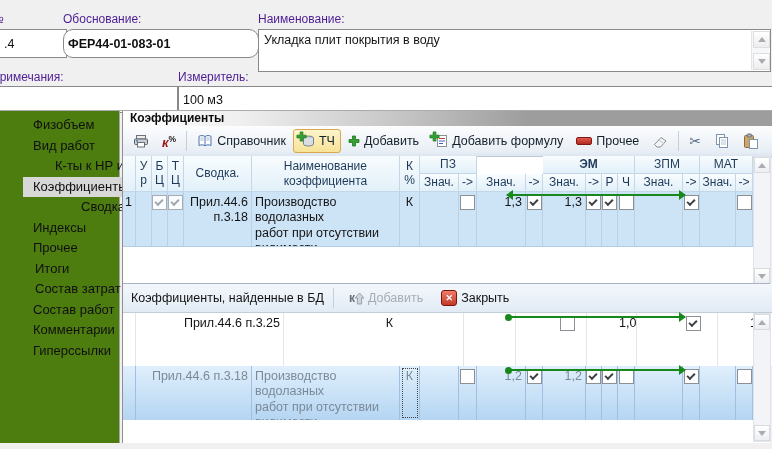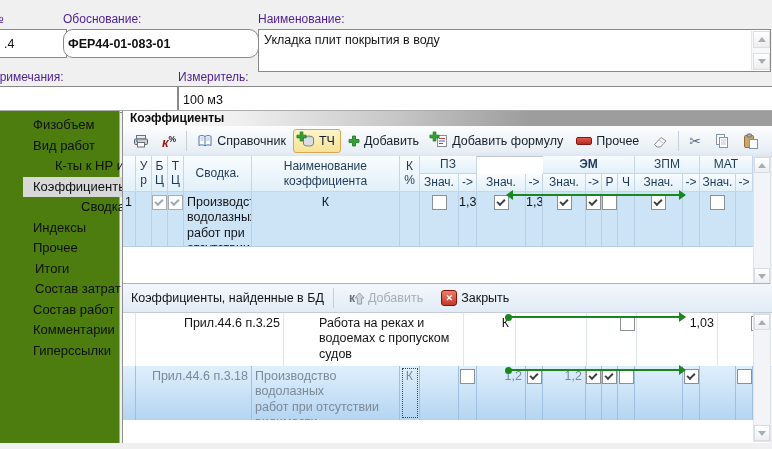--- a/index.html
+++ b/index.html
@@ -287,20 +287,22 @@
 
     <div class="grow r-blue" style="top:81px;">
       <div class="c t-r">1</div>
       <div class="c"></div>
       <div class="c ccb">
           <span class="cb dis checked"></span>
         </div>
       <div class="c ccb">
           <span class="cb dis checked"></span>
         </div>
+      <div class="c t-r pre">Прил.44.6
+п.3.18</div>
       <div class="c pre pad-l">Производство водолазных
 работ при отсутствии
 видимости</div>
       <div class="c t-c">К</div>
       <div class="c t-r"></div>
       <div class="c ccb">
           <span class="cb"></span>
         </div>
       <div class="c t-r">1,3</div>
       <div class="c ccb">
@@ -349,23 +351,20 @@
       </span>
       <span class="tbtn">
         <span class="xicon"></span>
         <span>Закрыть</span>
       </span>
     </div>
 
     <div class="grow grow2 r-white" style="top:202px;height:53px;gap:32px;">
       <div class="c"></div>
       <div class="c t-r">Прил.44.6 п.3.25</div>
-      <div class="c pre pad-l">Работа на реках и
-водоемах с пропуском
-судов</div>
       <div class="c t-c">К</div>
       <div class="c t-r"></div>
       <div class="c ccb">
           <span class="cb"></span>
         </div>
       <div class="c t-r">1,03</div>
       <div class="c ccb">
           <span class="cb checked"></span>
         </div>
       <div class="c t-r">1,1</div>

